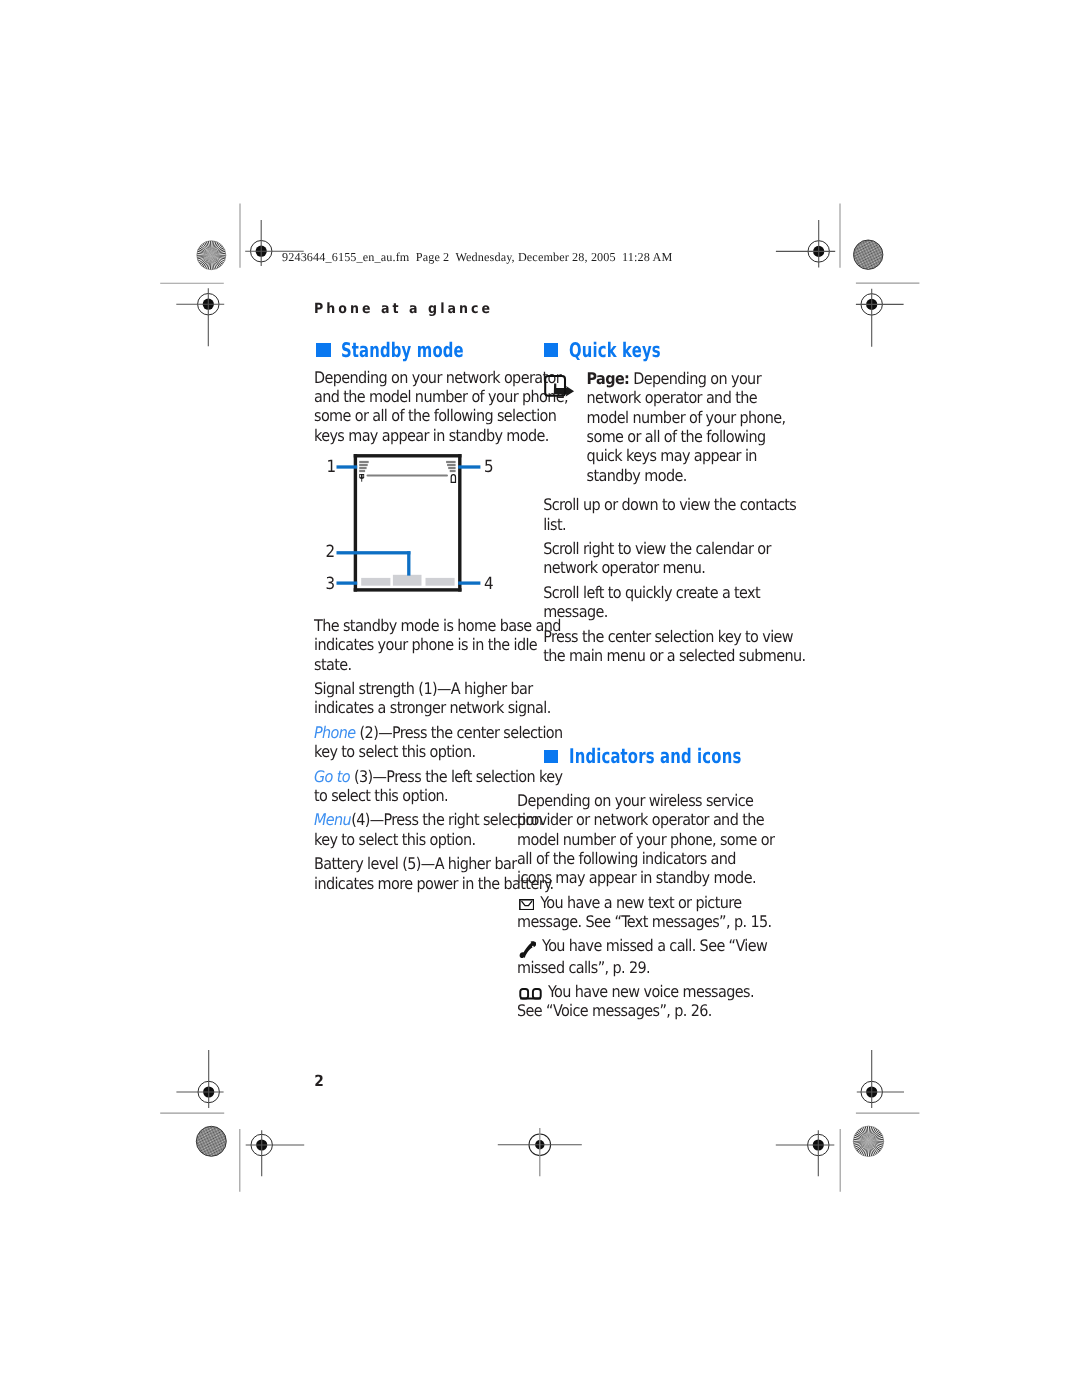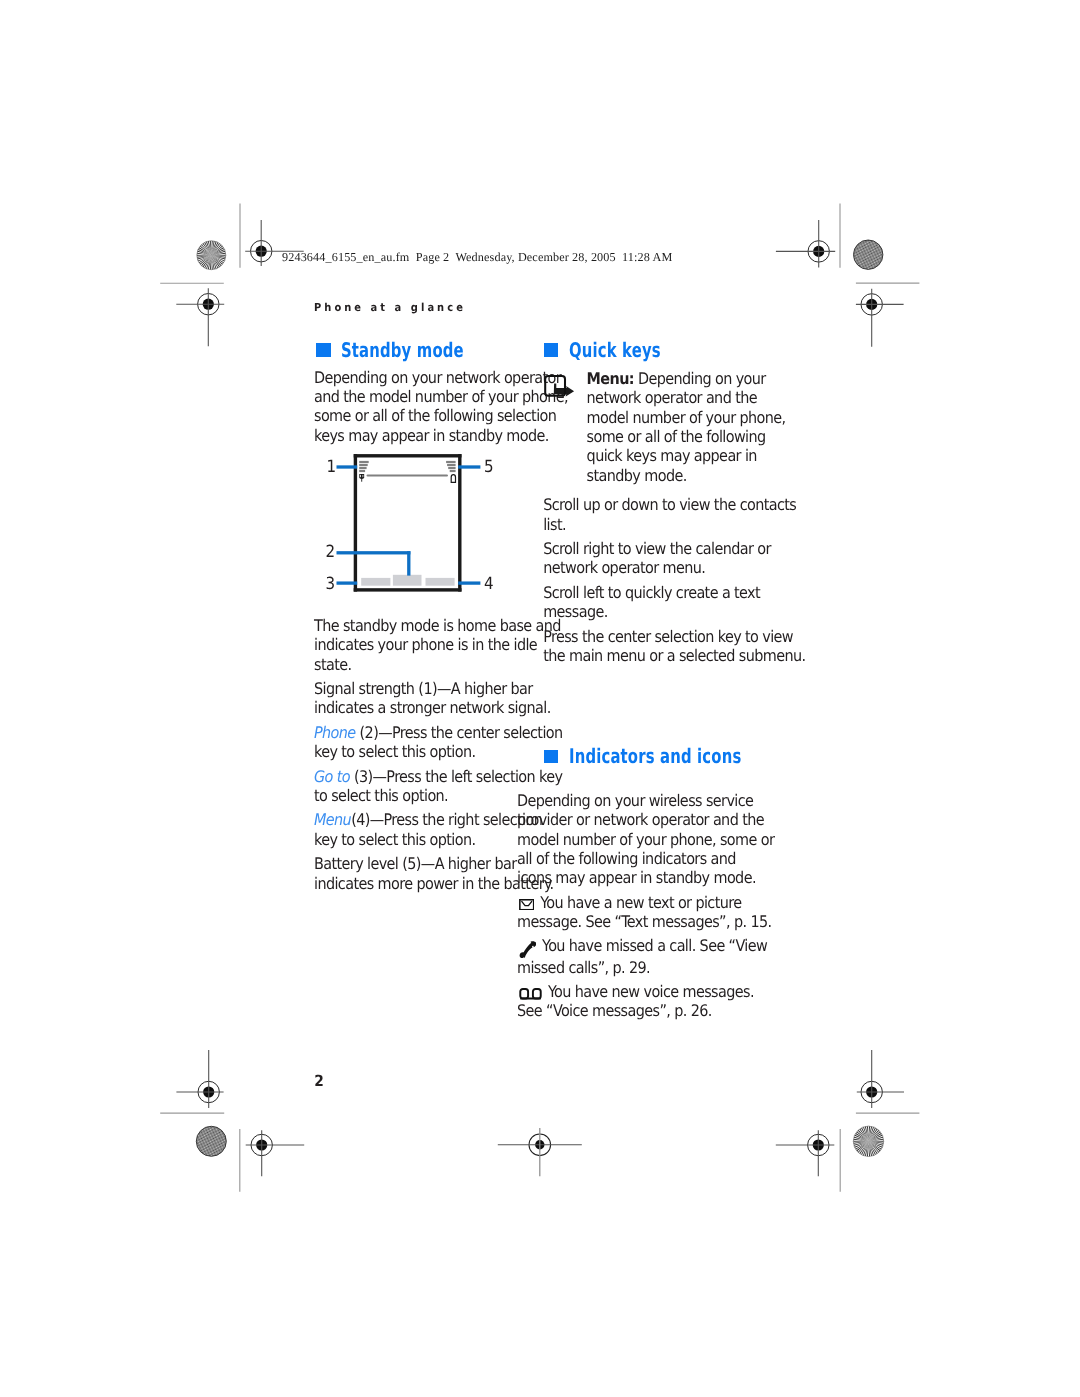--- a/index.html
+++ b/index.html
@@ -6,21 +6,21 @@
   body{width:1080px;height:1397px;overflow:hidden;-webkit-font-smoothing:antialiased;
        font-family:"DejaVu Sans Condensed","DejaVu Sans",sans-serif;}
   .page{position:relative;width:1080px;height:991px;background:#fff;
         -webkit-font-smoothing:antialiased;text-rendering:geometricPrecision;
         will-change:transform;transform:translateZ(0);}
   .abs{position:absolute;}
 
   
   .hdr-file{position:absolute;font-family:"Liberation Serif",serif;
             font-size:12.2px;letter-spacing:0.12px;color:#1d1d1d;white-space:pre;}
-  .runhead{position:absolute;font-weight:bold;font-size:11px;color:#231f20;
+  .runhead{position:absolute;font-weight:bold;font-size:14px;color:#231f20;
            letter-spacing:3.05px;white-space:nowrap;}
 
   
   .h1{position:absolute;color:#0a78f0;font-weight:bold;font-size:20.2px;
       letter-spacing:0.22px;line-height:20.2px;white-space:nowrap;
       transform:scaleX(0.816);transform-origin:0 0;}
   .sq{position:absolute;width:14.6px;height:13.7px;background:#0a78f0;}
 
   
   .col{position:absolute;}
@@ -293,21 +293,21 @@
 <div class="sq" style="left:543.7px;top:343.1px;"></div>
 <div class="h1" style="left:568.8px;top:339.8px;">Quick keys</div>
 
 <svg class="abs" id="note-icon" style="left:542px;top:372px;" width="33" height="25" viewBox="0 0 33 25">
       <g>
         <path d="M12.1 11.6 h2.2 v4.5 h10.3 l-0.5 -2.0 l8.0 5.2 l-8.4 5.2 l0.6 -2.2 h-12.5 z" fill="#1a1a1a"></path>
         <rect x="3.2" y="4" width="19.8" height="19.7" rx="3" ry="3" fill="none" stroke="#111" stroke-width="2.05"></rect>
       </g>
     </svg>
 <div class="col" style="left:586.6px;top:369.0px;width:230px;">
-  <p class="body"><b>Menu:</b><span> Depending on your<br>network operator and the<br>model number of your phone,<br>some or all of the following<br>quick keys may appear in<br>standby mode.</span></p>
+  <p class="body"><b>Page:</b><span> Depending on your<br>network operator and the<br>model number of your phone,<br>some or all of the following<br>quick keys may appear in<br>standby mode.</span></p>
 </div>
 
 <div class="col" style="left:543.2px;top:490.2px;width:280px;">
   <div class="gap"></div>
   <p class="body">Scroll up or down to view the contacts<br>list.</p>
   <div class="gap"></div>
   <p class="body">Scroll right to view the calendar or<br>network operator menu.</p>
   <div class="gap"></div>
   <p class="body">Scroll left to quickly create a text<br>message.</p>
   <div class="gap"></div>

